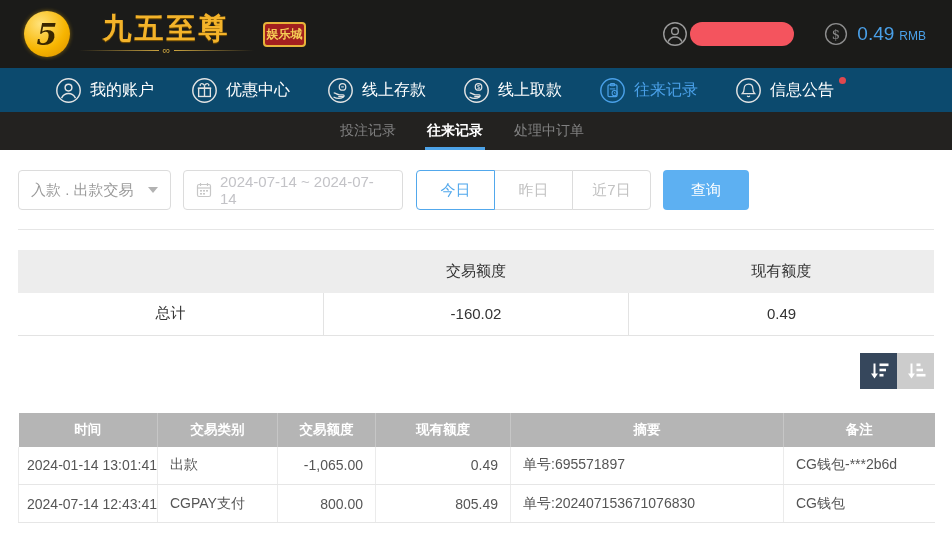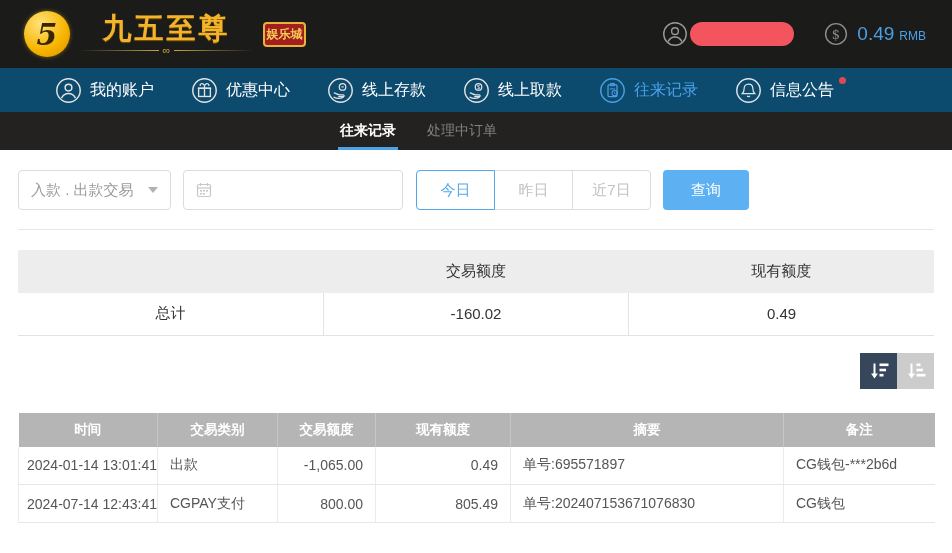--- a/index.html
+++ b/index.html
@@ -181,20 +181,23 @@
       <circle cx="12" cy="12" r="10.4" fill="none" stroke="currentColor" stroke-width="1.3"></circle>
       <path d="M12 6.3c-2.5 0-3.9 1.9-3.9 4.2 0 2.8-1 3.6-1.6 4.2h11c-.6-.6-1.6-1.4-1.6-4.2 0-2.3-1.4-4.2-3.9-4.2z" fill="none" stroke="currentColor" stroke-width="1.1"></path>
       <path d="M10.8 16.6a1.3 1.3 0 0 0 2.4 0" fill="none" stroke="currentColor" stroke-width="1"></path>
     </svg>
     <span>信息公告</span>
     <span class="nav-dot"></span>
   </div>
 </nav>
 
 <div class="subtabs">
+  <div class="subtab">
+    <span>投注记录</span>
+  </div>
   <div class="subtab active">
     <span>往来记录</span>
   </div>
   <div class="subtab">
     <span>处理中订单</span>
   </div>
 </div>
 
 <div class="content">
 
@@ -208,20 +211,21 @@
         <rect x="1.5" y="2.5" width="13" height="12" rx="1.5" fill="none" stroke="currentColor" stroke-width="1.2"></rect>
         <line x1="1.5" y1="6" x2="14.5" y2="6" stroke="currentColor" stroke-width="1.2"></line>
         <line x1="4.5" y1="1" x2="4.5" y2="4" stroke="currentColor" stroke-width="1.2"></line>
         <line x1="11.5" y1="1" x2="11.5" y2="4" stroke="currentColor" stroke-width="1.2"></line>
         <rect x="4" y="8" width="2" height="1.6" fill="currentColor"></rect>
           <rect x="7" y="8" width="2" height="1.6" fill="currentColor"></rect>
         <rect x="10" y="8" width="2" height="1.6" fill="currentColor"></rect>
           <rect x="4" y="11" width="2" height="1.6" fill="currentColor"></rect>
         <rect x="7" y="11" width="2" height="1.6" fill="currentColor"></rect>
       </svg>
+      <span>2024-07-14 ~ 2024-07-14</span>
     </div>
     <div class="btn-group">
       <button class="qbtn active">今日</button>
       <button class="qbtn">昨日</button>
       <button class="qbtn">近7日</button>
     </div>
     <button class="search-btn">查询</button>
   </div>
 
   <div class="divider"></div>

